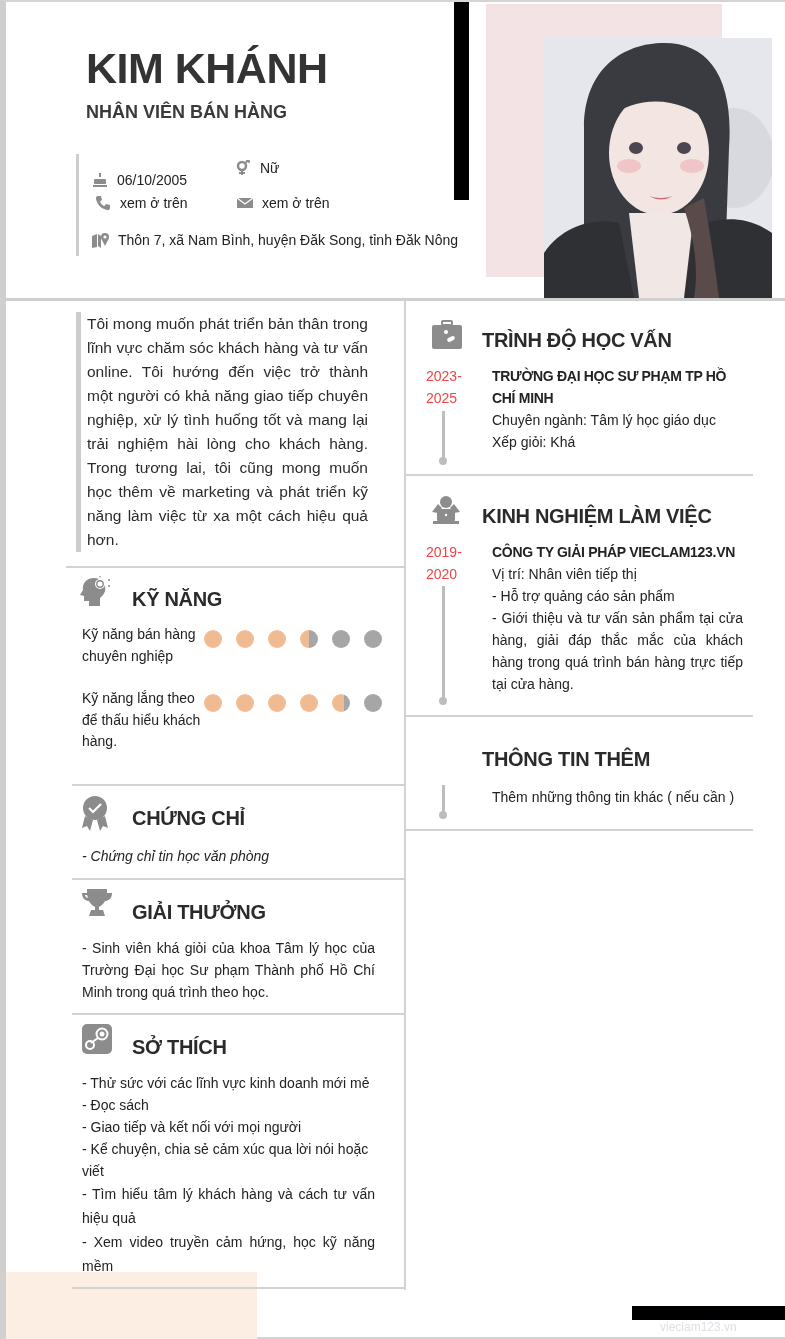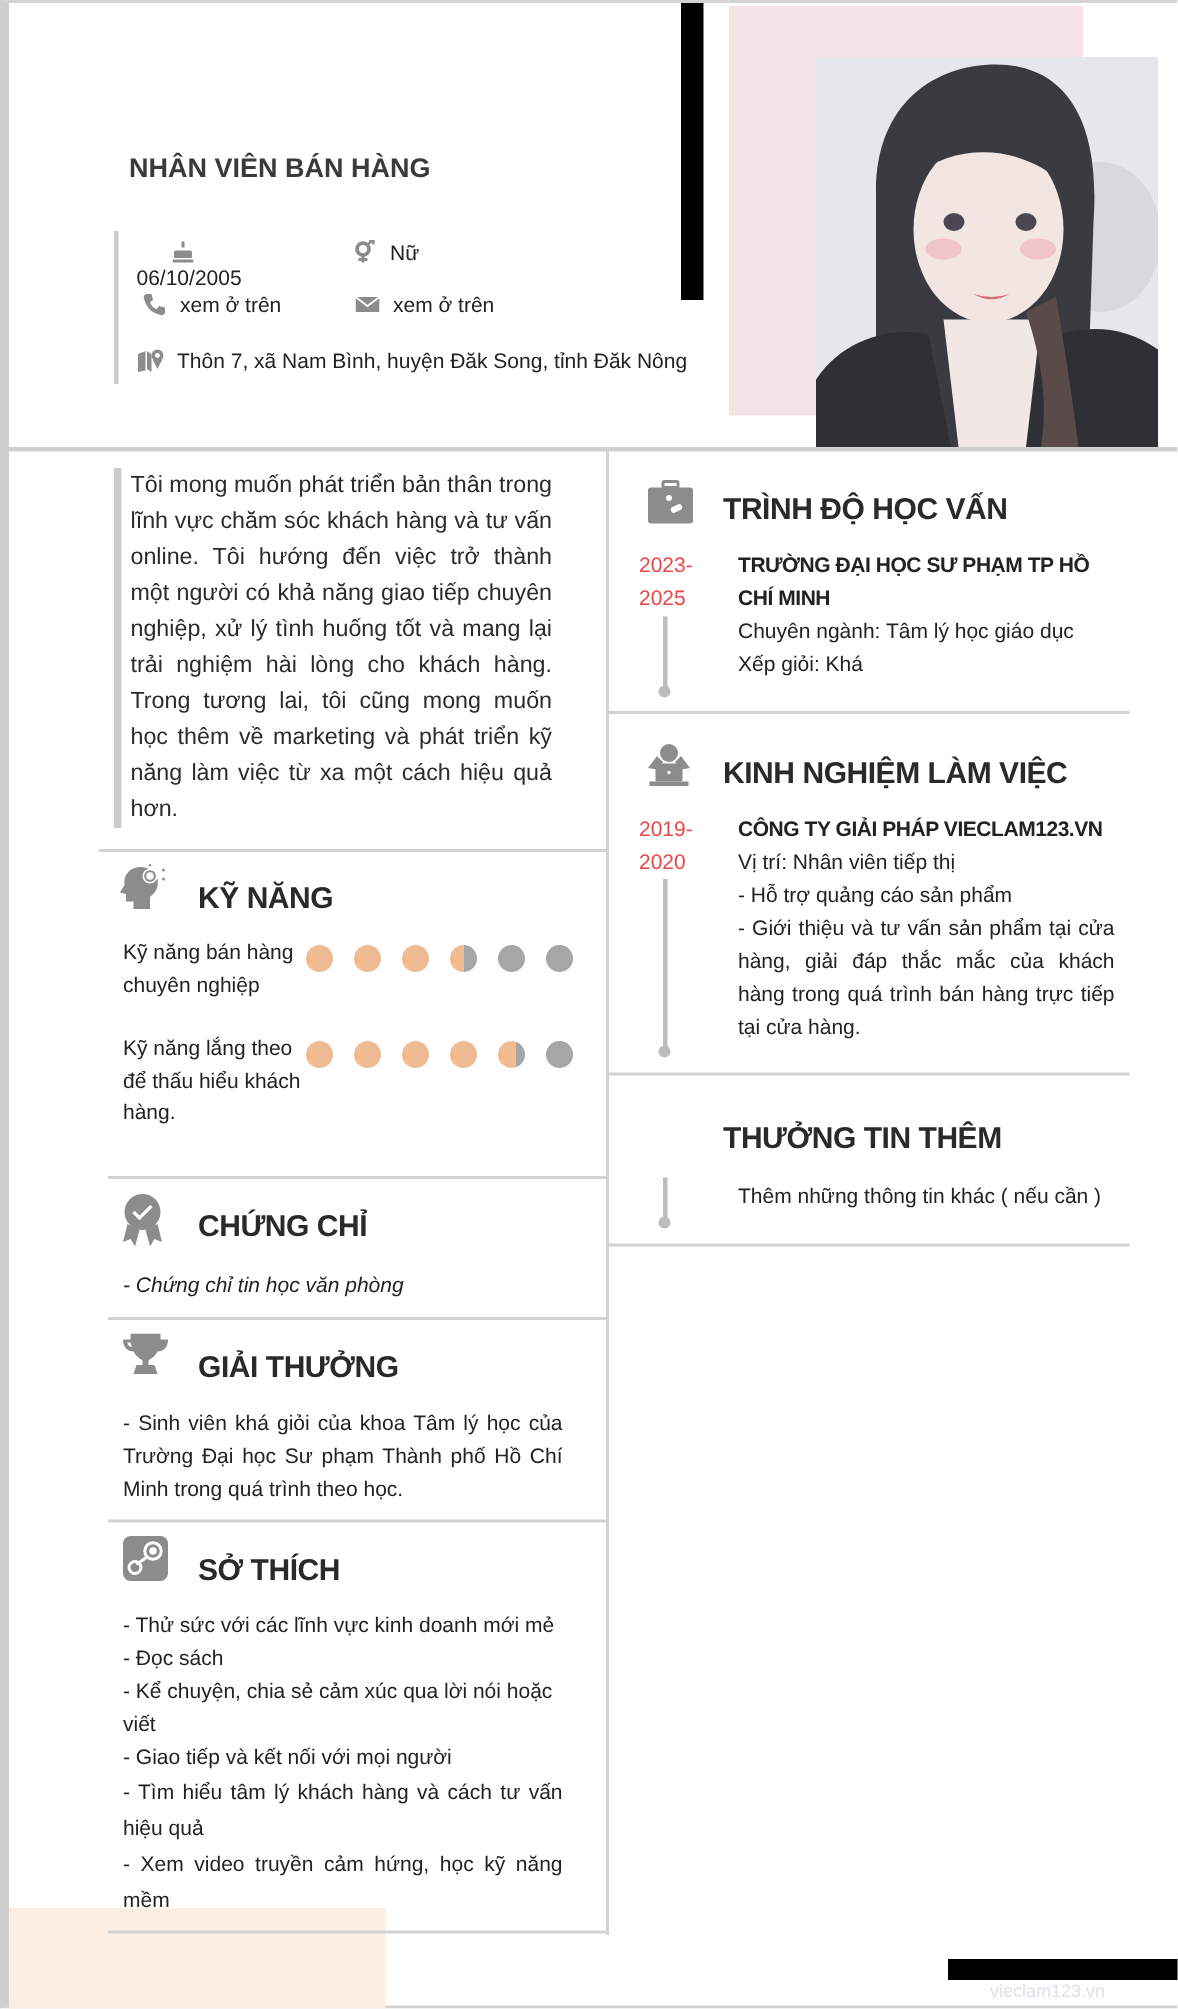--- a/index.html
+++ b/index.html
@@ -48,24 +48,25 @@
   .entry .ttl { font-weight: bold; text-align: left; letter-spacing: -0.3px; }
 
   .black-bar-h { position: absolute; left: 626px; top: 1304px; width: 159px; height: 14px; background: #000; }
   .watermark { position: absolute; left: 654px; top: 1318px; font-size: 12px; color: #dde1e6; }
 </style>
 </head>
 <body>
 
 <div class="page">
 
+  <div class="name">KIM KHÁNH</div>
   <div class="position">NHÂN VIÊN BÁN HÀNG</div>
 
   <div class="info-box">
-    <div class="info-item" style="left:12px; top:5px;flex-direction:column;">
+    <div class="info-item" style="left:12px; top:17px;">
       <span class="ic">
         <svg width="14" height="16" viewBox="0 0 14 16">
             <rect x="6" y="1" width="2" height="4" fill="#8c8c8c"></rect>
             <rect x="1" y="7" width="12" height="5" rx="1" fill="#8c8c8c"></rect>
             <rect x="0" y="13" width="14" height="2" fill="#8c8c8c"></rect>
           </svg>
       </span>
       <span>06/10/2005</span>
     </div>
     <div class="info-item" style="left:155px; top:5px;">
@@ -197,22 +198,22 @@
         <circle cx="20" cy="10" r="5.5" fill="none" stroke="#fff" stroke-width="2"></circle>
         <circle cx="20" cy="10" r="2.5" fill="#fff"></circle>
         <path d="M16 14 L9 19" stroke="#fff" stroke-width="2"></path>
         <circle cx="8" cy="21" r="4" fill="none" stroke="#fff" stroke-width="2"></circle>
       </svg>
   </div>
   <div class="sec-title" style="left:126px; top:1034px;">SỞ THÍCH</div>
   <div class="hobby-list">
     <div>- Thử sức với các lĩnh vực kinh doanh mới mẻ</div>
     <div>- Đọc sách</div>
+    <div>- Giao tiếp và kết nối với mọi người</div>
     <div style="text-align:left;">- Kể chuyện, chia sẻ cảm xúc qua lời nói hoặc viết</div>
-    <div>- Giao tiếp và kết nối với mọi người</div>
     <div class="wide">- Tìm hiểu tâm lý khách hàng và cách tư vấn hiệu quả</div>
     <div class="wide">- Xem video truyền cảm hứng, học kỹ năng mềm</div>
   </div>
 
   <div class="peach-block"></div>
   <div class="hline" style="left:66px; top:1285px; width:333px;"></div>
 
   <div class="sec-icon" style="left:426px; top:318px;">
     <svg width="30" height="30" viewBox="0 0 30 30">
         <rect x="10" y="1" width="10" height="4" rx="1" fill="none" stroke="#8c8c8c" stroke-width="2"></rect>
@@ -250,21 +251,21 @@
   <div class="tl-dot" style="top:695px;"></div>
   <div class="entry" style="top:539px;">
     <div class="ttl">CÔNG TY GIẢI PHÁP VIECLAM123.VN</div>
     <div>Vị trí: Nhân viên tiếp thị</div>
     <div>- Hỗ trợ quảng cáo sản phẩm</div>
     <div>- Giới thiệu và tư vấn sản phẩm tại cửa hàng, giải đáp thắc mắc của khách hàng trong quá trình bán hàng trực tiếp tại cửa hàng.</div>
   </div>
 
   <div class="hline" style="left:400px; top:713px; width:347px;"></div>
 
-  <div class="sec-title" style="left:476px; top:746px;">THƯỞNG TIN THÊM</div>
+  <div class="sec-title" style="left:476px; top:746px;">THÔNG TIN THÊM</div>
   <div class="tl-line" style="top:783px; height:28px;"></div>
   <div class="tl-dot" style="top:809px;"></div>
   <div class="entry" style="top:784px; text-align:left;">Thêm những thông tin khác ( nếu cần )</div>
 
   <div class="hline" style="left:400px; top:827px; width:347px;"></div>
 
   <div class="black-bar-h"></div>
   <div class="watermark">vieclam123.vn</div>
 </div>
 

